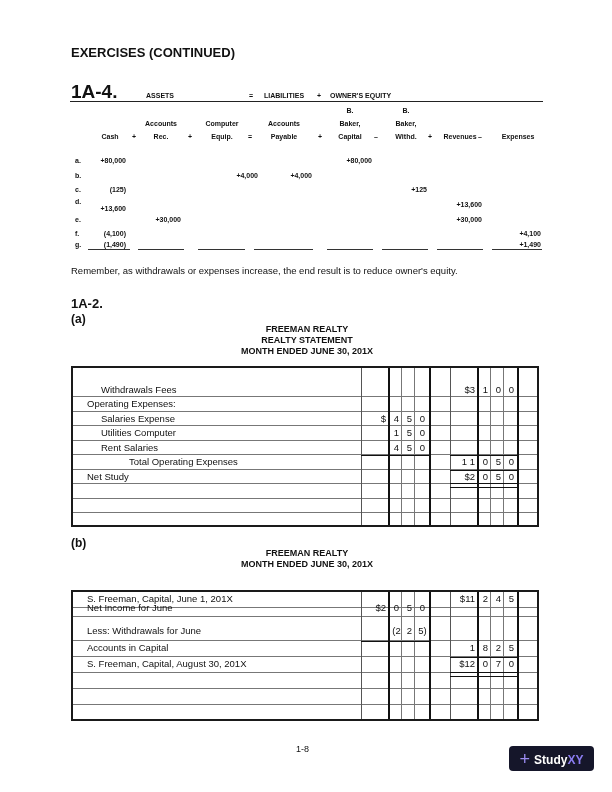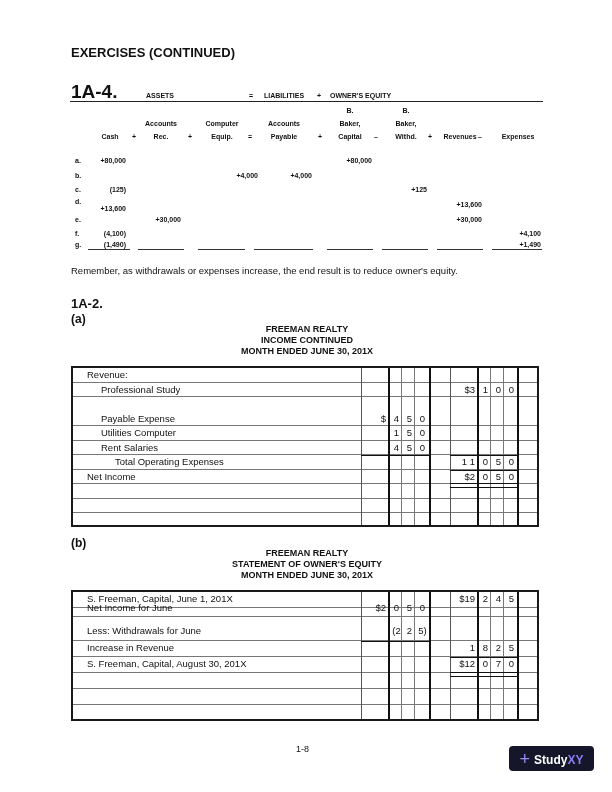--- a/index.html
+++ b/index.html
@@ -163,48 +163,48 @@
     <div class="abs uline" style="left: 437px; width: 46px;"></div>
     <div class="abs uline" style="left: 492px; width: 50px;"></div>
   </div>
 
 <div class="abs note">Remember, as withdrawals or expenses increase, the end result is to reduce owner's equity.</div>
 
 <div class="abs h-1a5">1A-2.</div>
 <div class="abs h-a">(a)</div>
 <div class="abs title3" style="top:324px">
   <div>FREEMAN REALTY</div>
-  <div>INCOME CONTINUED</div>
+  <div>REALTY STATEMENT</div>
   <div>MONTH ENDED JUNE 30, 201X</div>
 </div>
 <div class="tbl" id="tblA" style="top:366px;height:161px">
-    <div class="r" style="top: 0px; height: 14.5px;">
-      <span class="lbl" style="left: 14px;">Revenue:</span>
-      <span class="dol" style="left: 290px; width: 23px;"></span>
-      <span class="dig" style="left: 317px;"></span>
-      <span class="dig" style="left: 330px;"></span>
-      <span class="dig" style="left: 343px;"></span>
-      <span class="dol" style="left: 379px; width: 23px;"></span>
-      <span class="dig" style="left: 406px;"></span>
-      <span class="dig" style="left: 419px;"></span>
-      <span class="dig" style="left: 432px;"></span>
-    </div>
     <div class="r" style="top: 14.5px; height: 14.5px;">
-      <span class="lbl" style="left: 28px;">Professional Study</span>
+      <span class="lbl" style="left: 28px;">Withdrawals Fees</span>
       <span class="dol" style="left: 290px; width: 23px;"></span>
       <span class="dig" style="left: 317px;"></span>
       <span class="dig" style="left: 330px;"></span>
       <span class="dig" style="left: 343px;"></span>
       <span class="dol" style="left: 379px; width: 23px;">$3</span>
       <span class="dig" style="left: 406px;">1</span>
       <span class="dig" style="left: 419px;">0</span>
       <span class="dig" style="left: 432px;">0</span>
     </div>
+    <div class="r" style="top: 29px; height: 14.5px;">
+      <span class="lbl" style="left: 14px;">Operating Expenses:</span>
+      <span class="dol" style="left: 290px; width: 23px;"></span>
+      <span class="dig" style="left: 317px;"></span>
+      <span class="dig" style="left: 330px;"></span>
+      <span class="dig" style="left: 343px;"></span>
+      <span class="dol" style="left: 379px; width: 23px;"></span>
+      <span class="dig" style="left: 406px;"></span>
+      <span class="dig" style="left: 419px;"></span>
+      <span class="dig" style="left: 432px;"></span>
+    </div>
     <div class="r" style="top: 43.5px; height: 14.5px;">
-      <span class="lbl" style="left: 28px;">Payable Expense</span>
+      <span class="lbl" style="left: 28px;">Salaries Expense</span>
       <span class="dol" style="left: 290px; width: 23px;">$</span>
       <span class="dig" style="left: 317px;">4</span>
       <span class="dig" style="left: 330px;">5</span>
       <span class="dig" style="left: 343px;">0</span>
       <span class="dol" style="left: 379px; width: 23px;"></span>
       <span class="dig" style="left: 406px;"></span>
       <span class="dig" style="left: 419px;"></span>
       <span class="dig" style="left: 432px;"></span>
     </div>
     <div class="r" style="top: 58px; height: 14.5px;">
@@ -223,32 +223,32 @@
       <span class="dol" style="left: 290px; width: 23px;"></span>
       <span class="dig" style="left: 317px;">4</span>
       <span class="dig" style="left: 330px;">5</span>
       <span class="dig" style="left: 343px;">0</span>
       <span class="dol" style="left: 379px; width: 23px;"></span>
       <span class="dig" style="left: 406px;"></span>
       <span class="dig" style="left: 419px;"></span>
       <span class="dig" style="left: 432px;"></span>
     </div>
     <div class="r" style="top: 87px; height: 14.5px;">
-      <span class="lbl" style="left: 42px;">Total Operating Expenses</span>
+      <span class="lbl" style="left: 56px;">Total Operating Expenses</span>
       <span class="dol" style="left: 290px; width: 23px;"></span>
       <span class="dig" style="left: 317px;"></span>
       <span class="dig" style="left: 330px;"></span>
       <span class="dig" style="left: 343px;"></span>
       <span class="dol" style="left: 379px; width: 23px;">1 1</span>
       <span class="dig" style="left: 406px;">0</span>
       <span class="dig" style="left: 419px;">5</span>
       <span class="dig" style="left: 432px;">0</span>
     </div>
     <div class="r" style="top: 101.5px; height: 14.5px;">
-      <span class="lbl" style="left: 14px;">Net Income</span>
+      <span class="lbl" style="left: 14px;">Net Study</span>
       <span class="dol" style="left: 290px; width: 23px;"></span>
       <span class="dig" style="left: 317px;"></span>
       <span class="dig" style="left: 330px;"></span>
       <span class="dig" style="left: 343px;"></span>
       <span class="dol" style="left: 379px; width: 23px;">$2</span>
       <span class="dig" style="left: 406px;">0</span>
       <span class="dig" style="left: 419px;">5</span>
       <span class="dig" style="left: 432px;">0</span>
     </div>
     <div class="r" style="top: 116px; height: 14.5px;">
@@ -296,31 +296,30 @@
     <div class="vl" style="left: 444px; border-left: 2px solid rgb(17, 17, 17);"></div>
     <div class="vl" style="top: 87px; bottom: auto; left: 288px; width: 68px; height: 0px; border-top: 1.5px solid rgb(17, 17, 17);"></div>
     <div class="vl" style="top: 87px; bottom: auto; left: 377px; width: 67px; height: 0px; border-top: 1.5px solid rgb(17, 17, 17);"></div>
     <div class="vl" style="top: 101.5px; bottom: auto; left: 377px; width: 67px; height: 0px; border-top: 1.5px solid rgb(17, 17, 17);"></div>
     <div class="vl" style="top: 115px; bottom: auto; left: 377px; width: 67px; height: 3px; border-top: 1.5px solid rgb(17, 17, 17); border-bottom: 1.5px solid rgb(17, 17, 17);"></div>
   </div>
 
 <div class="abs h-a" style="top:536px">(b)</div>
 <div class="abs title3" style="top:548px">
   <div>FREEMAN REALTY</div>
-  <div>STATEMENT OF OWNER'S EQUITY</div>
   <div>MONTH ENDED JUNE 30, 201X</div>
 </div>
 <div class="tbl" id="tblB" style="top:590px;height:131px">
     <div class="r" style="top: 0px; height: 16.2px;">
       <span class="lbl" style="left: 14px;">S. Freeman, Capital, June 1, 201X</span>
       <span class="dol" style="left: 290px; width: 23px;"></span>
       <span class="dig" style="left: 317px;"></span>
       <span class="dig" style="left: 330px;"></span>
       <span class="dig" style="left: 343px;"></span>
-      <span class="dol" style="left: 379px; width: 23px;">$19</span>
+      <span class="dol" style="left: 379px; width: 23px;">$11</span>
       <span class="dig" style="left: 406px;">2</span>
       <span class="dig" style="left: 419px;">4</span>
       <span class="dig" style="left: 432px;">5</span>
     </div>
     <div class="r" style="top: 9px; height: 16.2px;">
       <span class="lbl" style="left: 14px;">Net Income for June</span>
       <span class="dol" style="left: 290px; width: 23px;">$2</span>
       <span class="dig" style="left: 317px;">0</span>
       <span class="dig" style="left: 330px;">5</span>
       <span class="dig" style="left: 343px;">0</span>
@@ -334,21 +333,21 @@
       <span class="dol" style="left: 290px; width: 23px;"></span>
       <span class="dig" style="left: 317px;">(2</span>
       <span class="dig" style="left: 330px;">2</span>
       <span class="dig" style="left: 343px;">5)</span>
       <span class="dol" style="left: 379px; width: 23px;"></span>
       <span class="dig" style="left: 406px;"></span>
       <span class="dig" style="left: 419px;"></span>
       <span class="dig" style="left: 432px;"></span>
     </div>
     <div class="r" style="top: 48.6px; height: 16.2px;">
-      <span class="lbl" style="left: 14px;">Increase in Revenue</span>
+      <span class="lbl" style="left: 14px;">Accounts in Capital</span>
       <span class="dol" style="left: 290px; width: 23px;"></span>
       <span class="dig" style="left: 317px;"></span>
       <span class="dig" style="left: 330px;"></span>
       <span class="dig" style="left: 343px;"></span>
       <span class="dol" style="left: 379px; width: 23px;">1</span>
       <span class="dig" style="left: 406px;">8</span>
       <span class="dig" style="left: 419px;">2</span>
       <span class="dig" style="left: 432px;">5</span>
     </div>
     <div class="r" style="top: 64.8px; height: 16.2px;">

